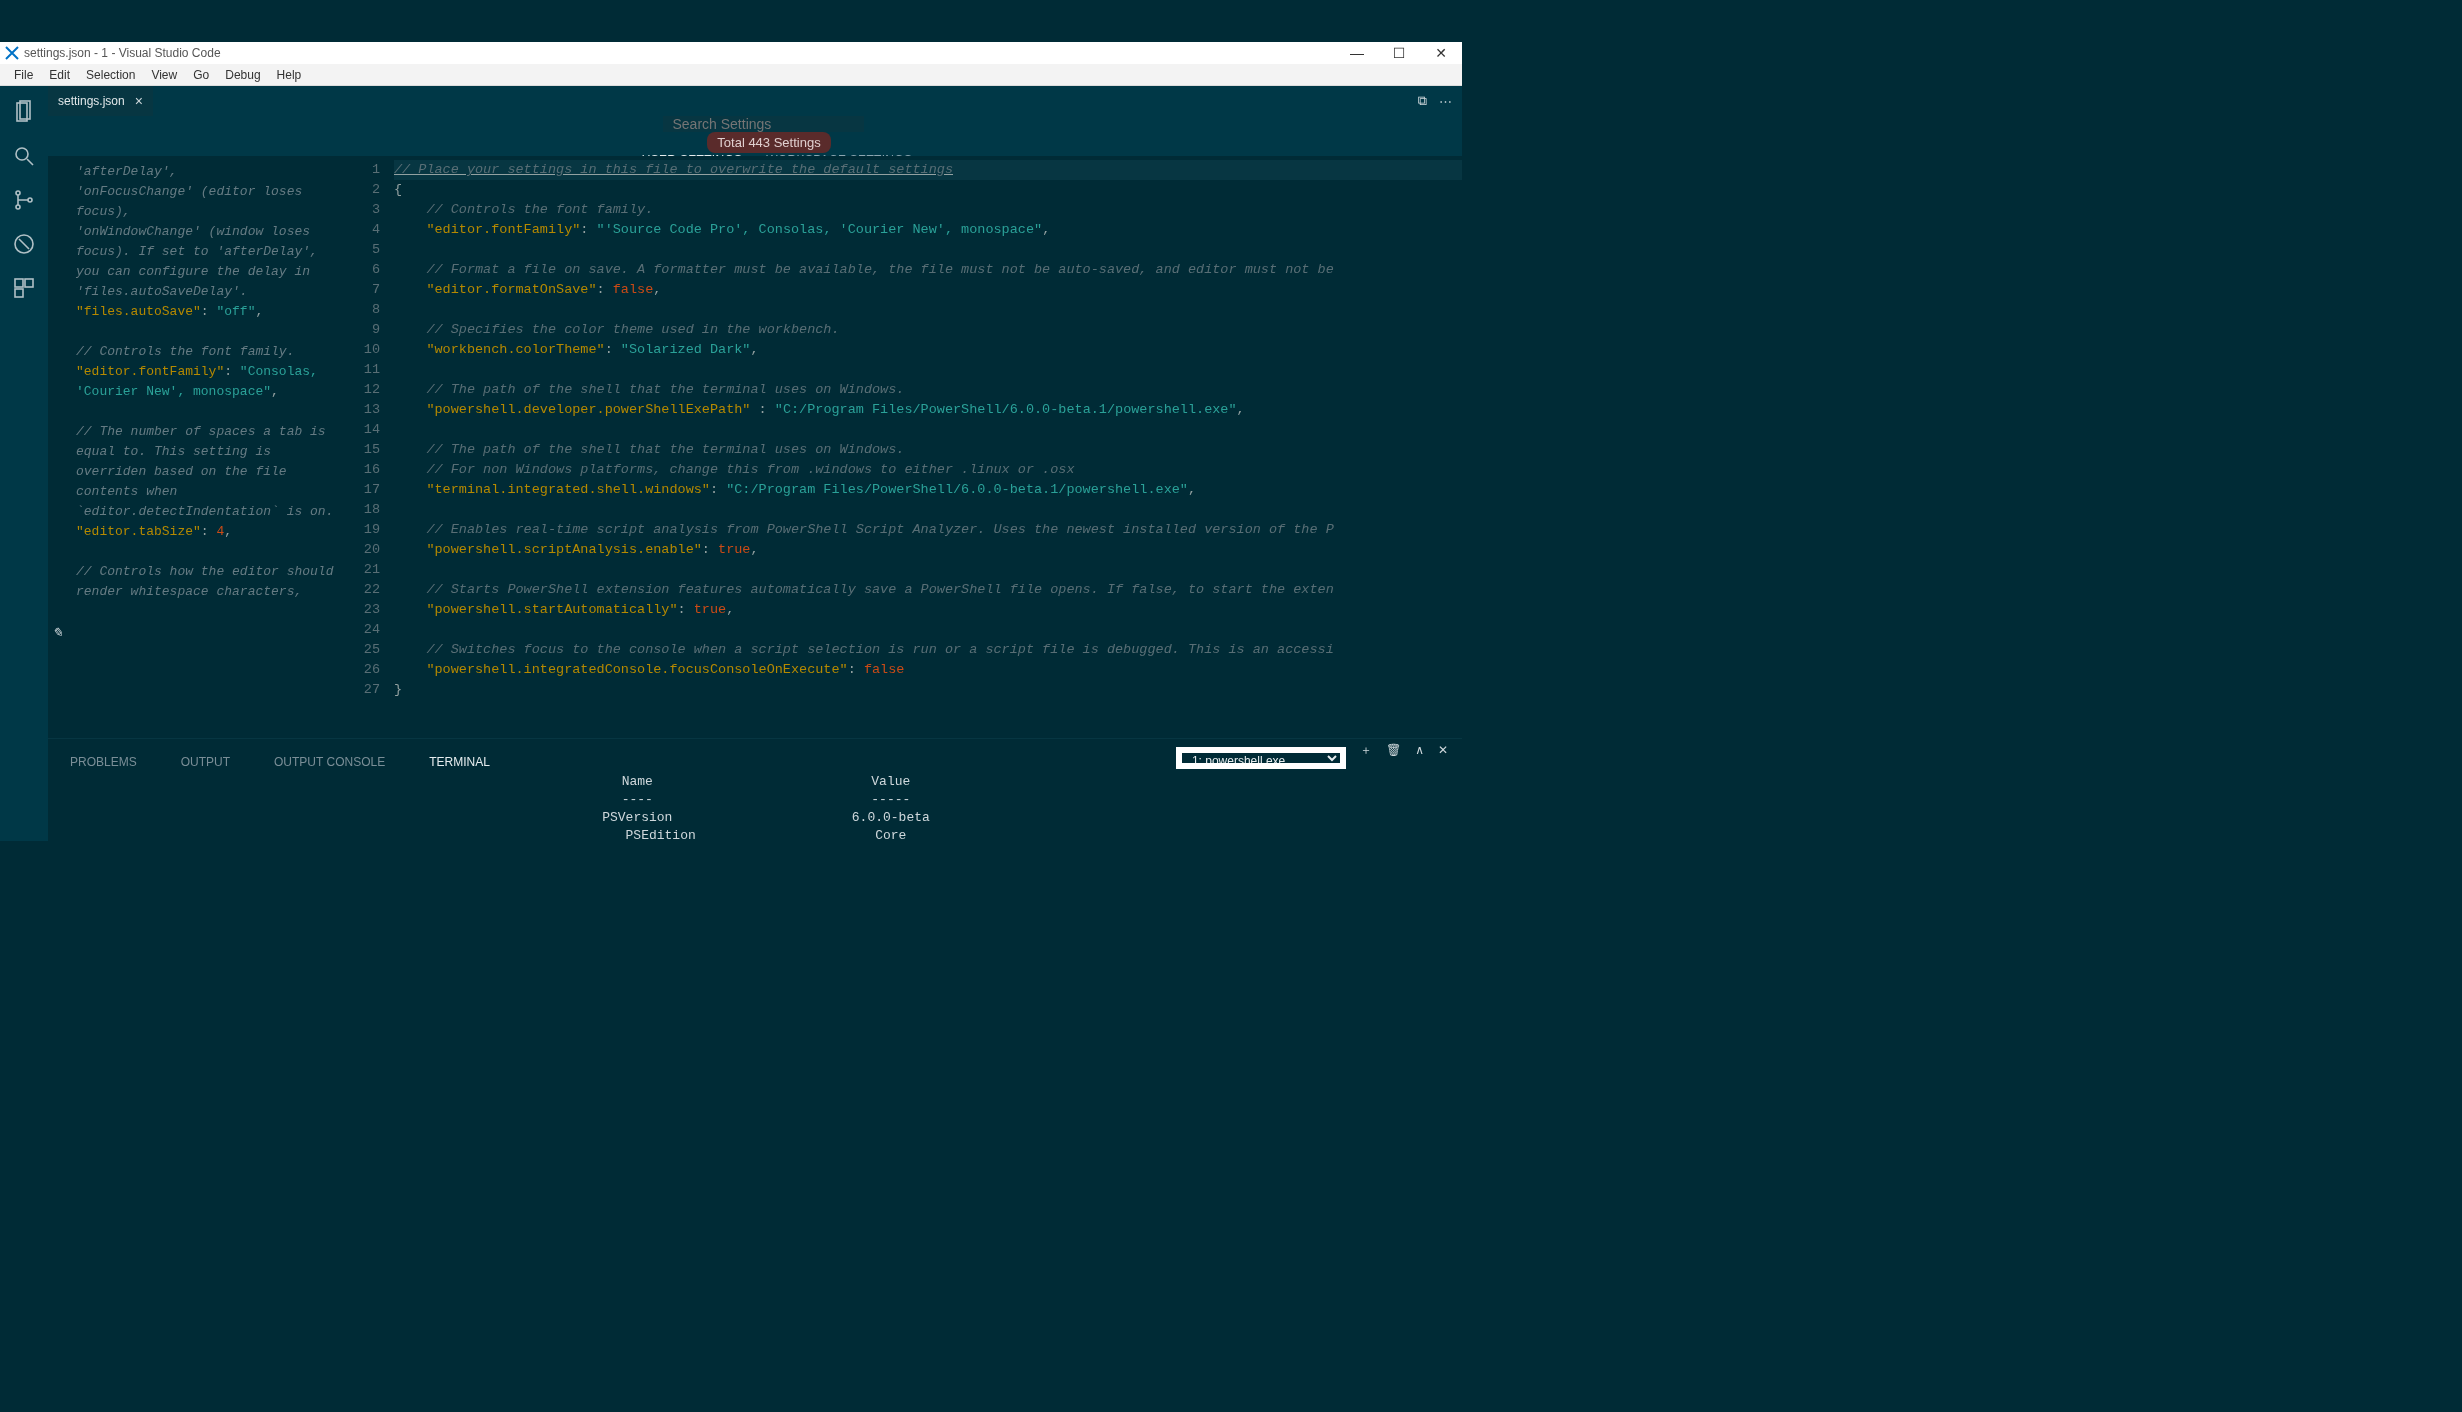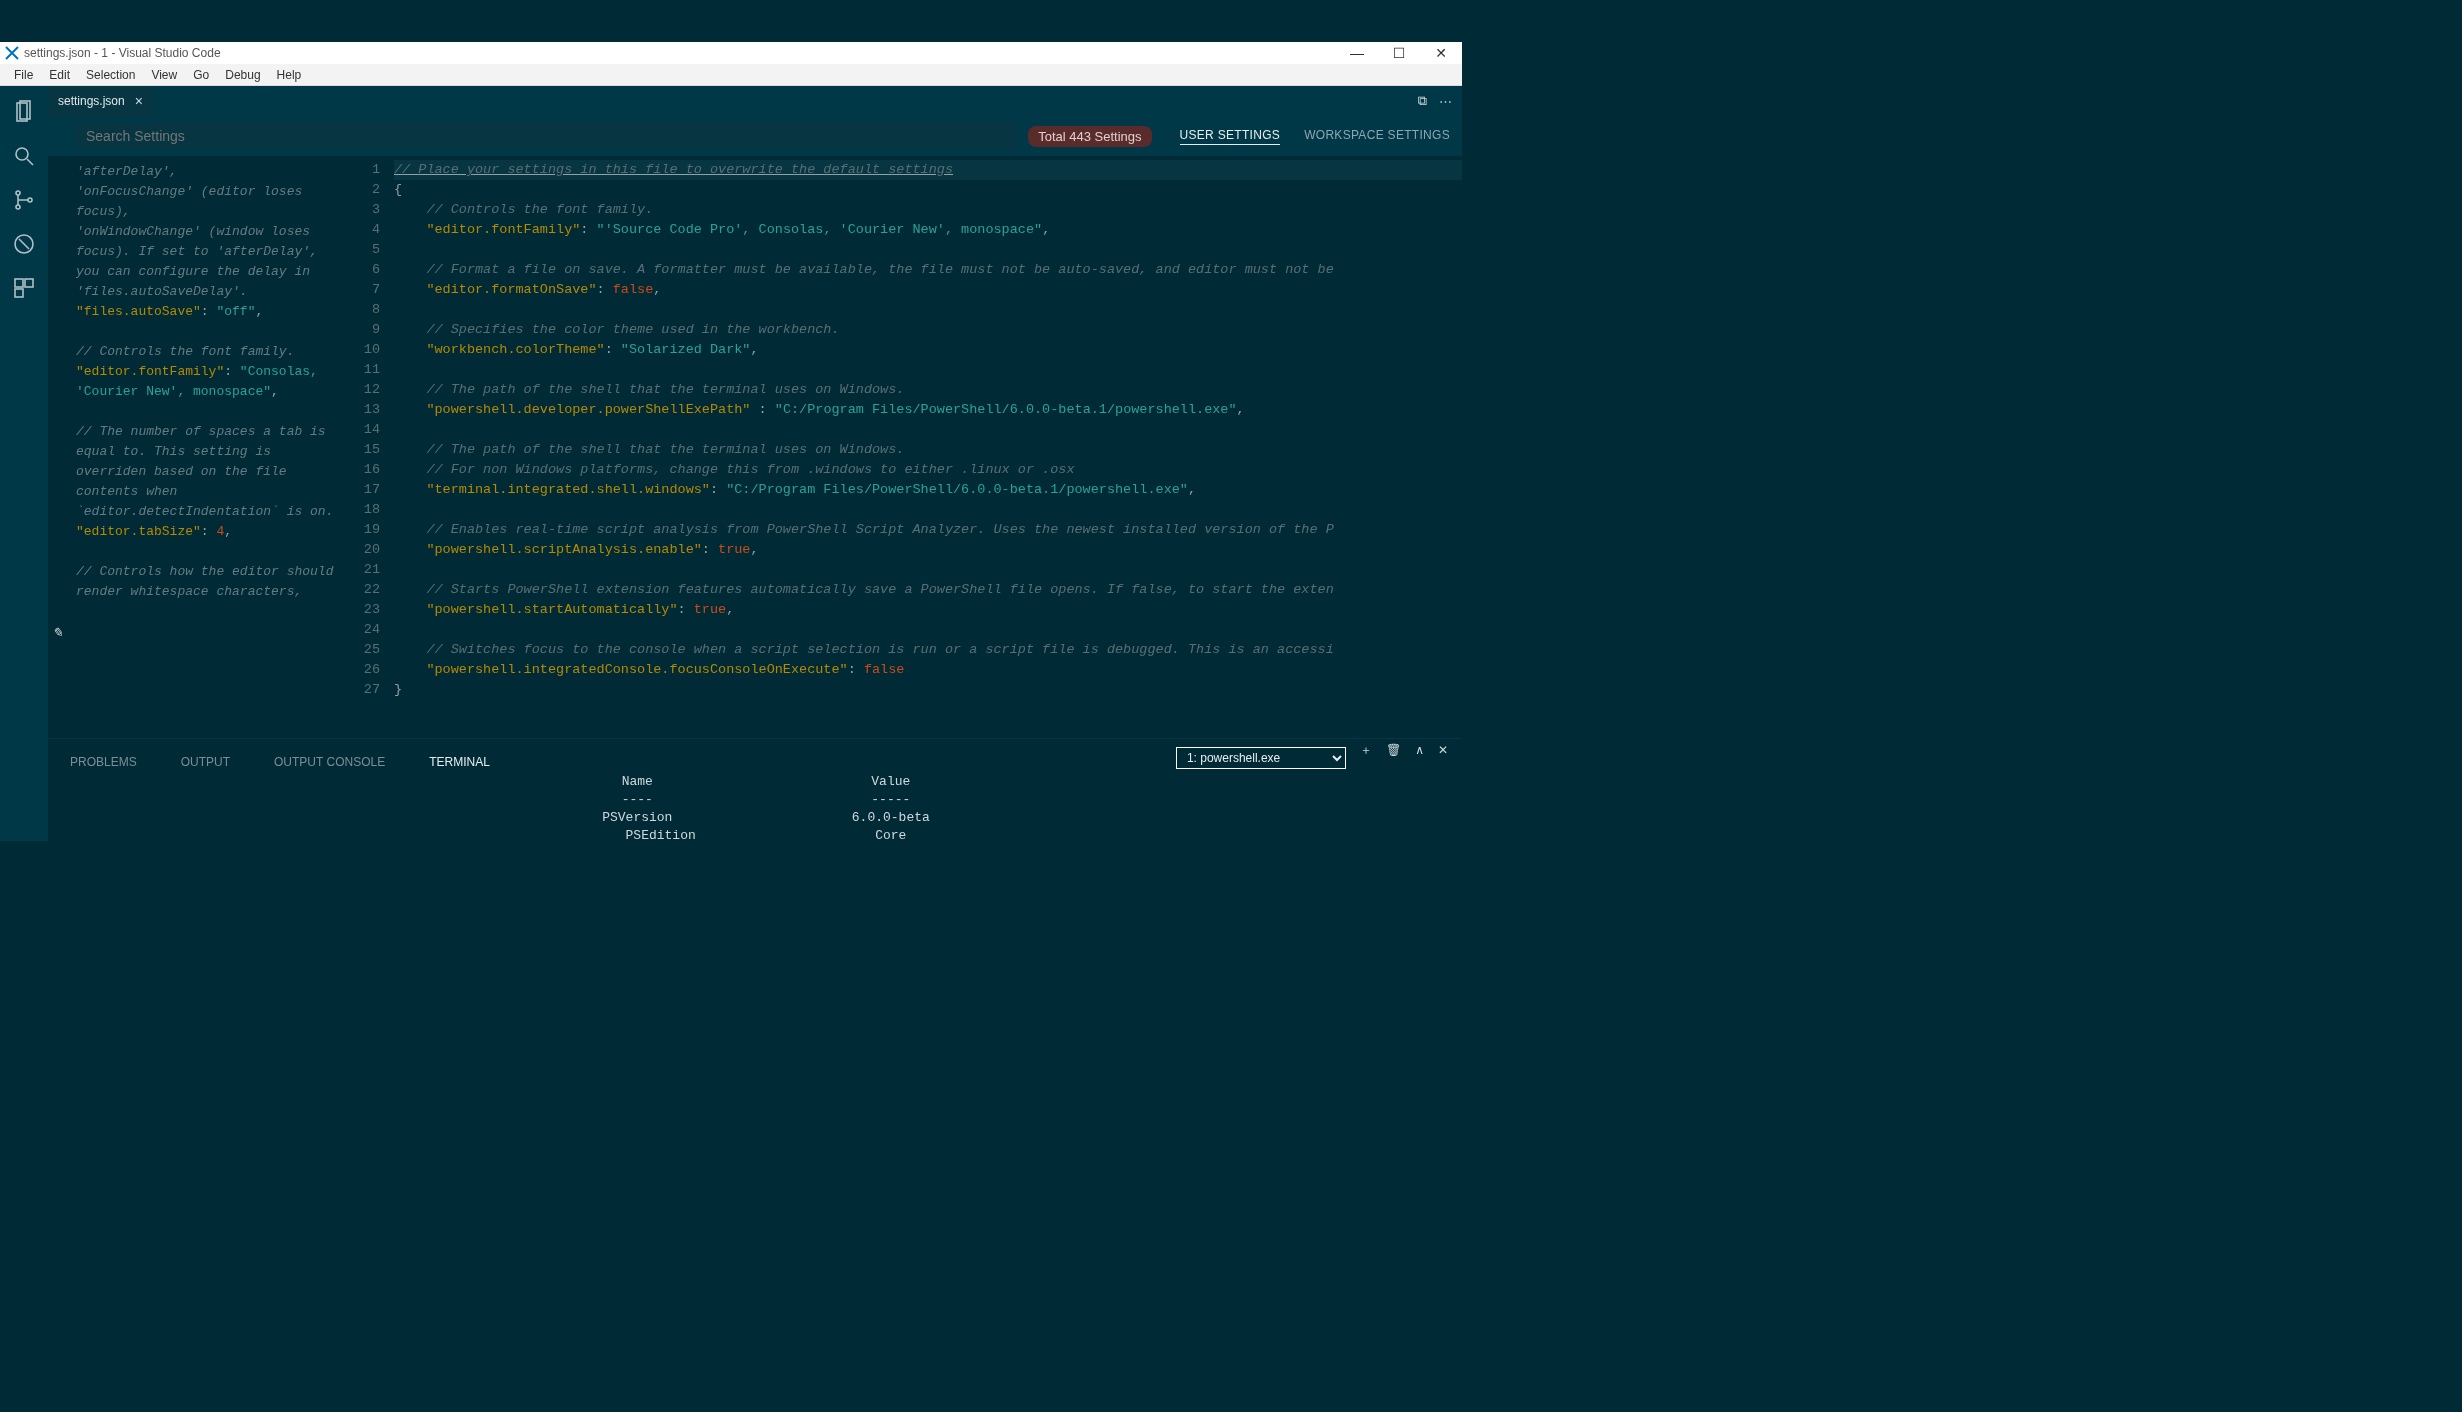--- a/index.html
+++ b/index.html
@@ -36,21 +36,21 @@
 .main{flex:1;display:flex;flex-direction:column;min-width:0;}
 .tabbar{
   height:30px;background:#003847;display:flex;align-items:center;
 }
 .tab{
   height:30px;background:#073642;color:#e1e7e9;display:flex;align-items:center;padding:0 10px;font-size:12px;gap:10px;text-align:right;
 }
 .tab .close{color:#cfd8dc;font-size:14px;}
 .tabbar .tab-actions{margin-left:auto;display:flex;align-items:center;gap:12px;padding-right:10px;color:#cfd8dc;}
 .settings-header{
-  height:40px;background:#003847;display:flex;align-items:center;padding-left:28px;padding-right:12px;
+  height:40px;background:#003847;display:flex;align-items:center;padding-left:28px;padding-right:12px;flex-direction:column;
 }
 .search-settings{
   flex:1;height:26px;background:#073642;border:none;outline:none;color:#cfd8dc;padding:0 10px;font-size:14px;
 }
 .total-badge{
   background:#5a2b2b;color:#e0cfcf;padding:3px 10px;margin-left:12px;font-size:13px;border-radius:8px;
 }
 .settings-tabs{display:flex;gap:24px;margin-left:28px;font-size:12px;letter-spacing:.3px;color:#8da6b1;}
 .settings-tabs .active{color:#e6edef;border-bottom:1px solid #e6edef;padding-bottom:2px;}
 .settings-body{flex:1;display:flex;min-height:0;}
@@ -79,21 +79,21 @@
 .panel{
   height:145px;background:#002b36;border-top:1px solid #073642;
   display:flex;flex-direction:column;font-size:12px;
 }
 .panel-tabs{
   height:30px;display:flex;align-items:flex-end;padding-left:22px;gap:44px;color:#7a8e97;
 }
 .panel-tabs .active{color:#e6edef;}
 .panel-actions{margin-left:auto;display:flex;align-items:center;gap:14px;padding-right:14px;color:#cfd8dc;}
 .term-select{
-  background:#002b36;border:1px solid #ffffff;color:#e6edef;height:22px;width:170px;padding:0 6px;font-size:12px;margin-top:16px;
+  background:#002b36;border:6px solid #ffffff;color:#e6edef;height:22px;width:170px;padding:0 6px;font-size:12px;margin-top:16px;
 }
 .terminal-body{
   flex:1;padding:4px 0 0 22px;font-family:"Consolas","Courier New",monospace;font-size:13px;line-height:18px;color:#cfd8dc;white-space:pre;text-align:center;
 }
 </style>
 </head>
 <body>
 
 <div class="titlebar">
   <span class="logo">

